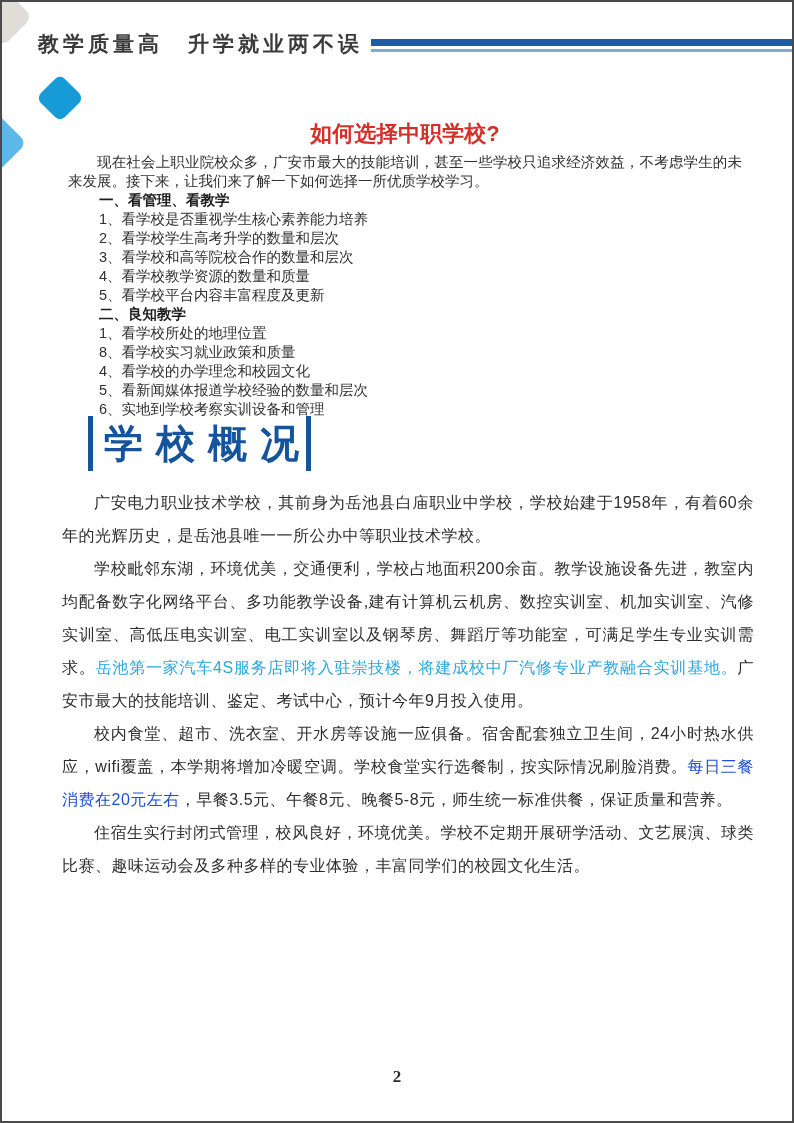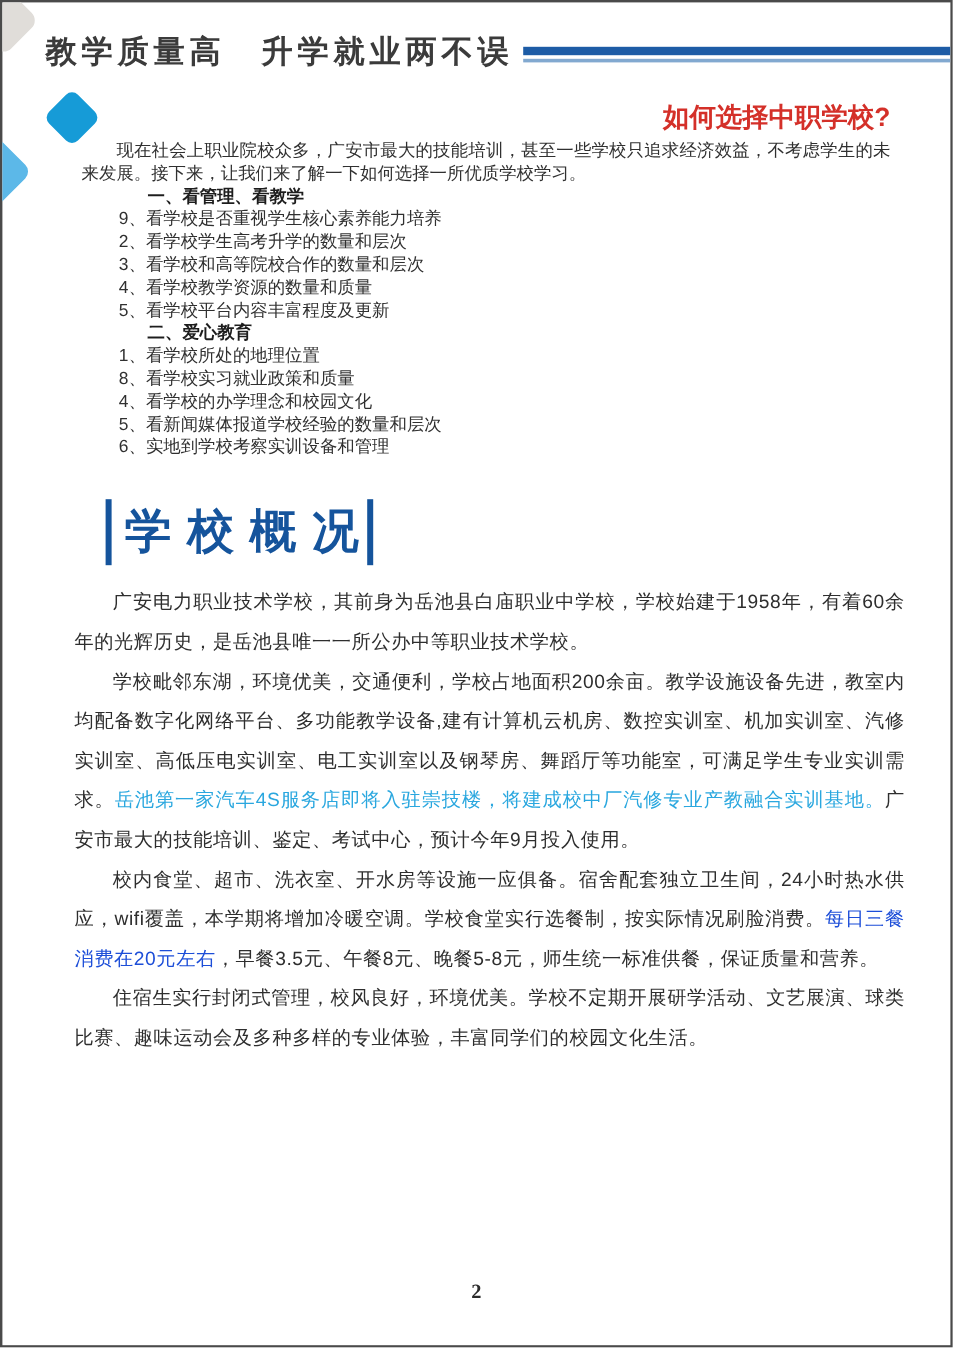--- a/index.html
+++ b/index.html
@@ -29,39 +29,39 @@
     background: #5cb8e8; border-radius: 8px; transform: rotate(45deg);
   }
 
   
   .header {
     position: absolute; top: 27px; left: 36px; right: 0;
     display: flex; align-items: flex-start;
   }
   .tagline {
     font-family: "Liberation Serif", serif;
-    font-size: 26px; font-weight: bold; letter-spacing: 4px;
+    font-size: 21px; font-weight: bold; letter-spacing: 4px;
     color: #3b3b3b; white-space: nowrap; line-height: 30px;
   }
   .header-lines { flex: 1; margin-left: 8px; margin-top: 10px; }
   .line-thick { height: 7px; background: #1d5ca6; }
   .line-thin  { height: 3px; background: #82a9d0; margin-top: 3px; }
 
   
   .top-block {
     position: absolute; left: 66px; right: 50px; top: 84px;
     font-size: 14.5px; line-height: 19px; color: #303030;
   }
   .intro-title {
-    text-align: right; font-size: 22px; line-height: 24px;
-    font-weight: bold; color: #d43029; margin-bottom: 7px;
+    text-align: center; font-size: 22px; line-height: 24px;
+    font-weight: bold; color: #d43029; margin-bottom: 7px; margin-top: 36px;
   }
   .intro-para { text-indent: 2em; text-align: justify; }
   .list { margin-left: 31px; }
-  .list-header { font-weight: bold; color: #1d1d1d; margin-left: 24px; }
+  .list-header { font-weight: bold; color: #1d1d1d; }
 
   
   .overview-heading {
     position: absolute; top: 414px; left: 70px; height: 55px;
     display: flex; align-items: center; padding-left: 16px;
   }
   .vbar { width: 5px; height: 55px; background: #15549c; }
   .overview-heading .h-text {
     font-size: 39px; font-weight: 800; color: #15549c;
     letter-spacing: 13px; line-height: 55px;
@@ -101,26 +101,26 @@
       <div class="line-thick"></div>
       <div class="line-thin"></div>
     </div>
   </div>
 
   <div class="top-block">
     <div class="intro-title">如何选择中职学校?</div>
     <div class="intro-para">现在社会上职业院校众多，广安市最大的技能培训，甚至一些学校只追求经济效益，不考虑学生的未来发展。接下来，让我们来了解一下如何选择一所优质学校学习。</div>
     <div class="list">
       <div class="list-header">一、看管理、看教学</div>
-      <div class="list-item">9、看学校是否重视学生核心素养能力培养</div>
+      <div class="list-item">1、看学校是否重视学生核心素养能力培养</div>
       <div class="list-item">2、看学校学生高考升学的数量和层次</div>
       <div class="list-item">3、看学校和高等院校合作的数量和层次</div>
       <div class="list-item">4、看学校教学资源的数量和质量</div>
       <div class="list-item">5、看学校平台内容丰富程度及更新</div>
-      <div class="list-header">二、爱心教育</div>
+      <div class="list-header">二、良知教学</div>
       <div class="list-item">1、看学校所处的地理位置</div>
       <div class="list-item">8、看学校实习就业政策和质量</div>
       <div class="list-item">4、看学校的办学理念和校园文化</div>
       <div class="list-item">5、看新闻媒体报道学校经验的数量和层次</div>
       <div class="list-item">6、实地到学校考察实训设备和管理</div>
     </div>
   </div>
 
   <div class="overview-heading">
     <div class="vbar"></div>

